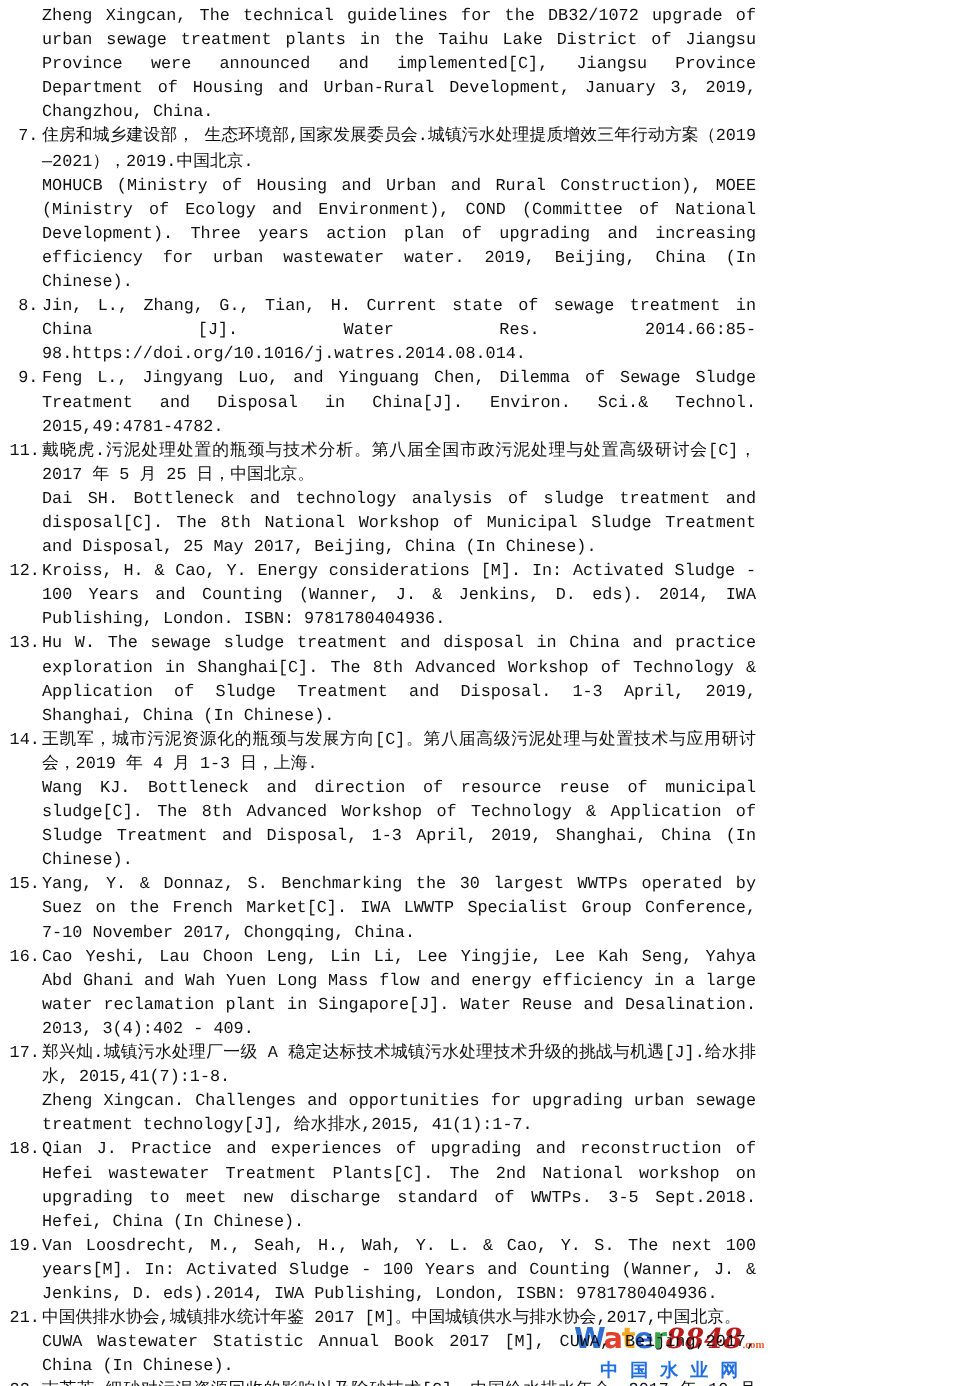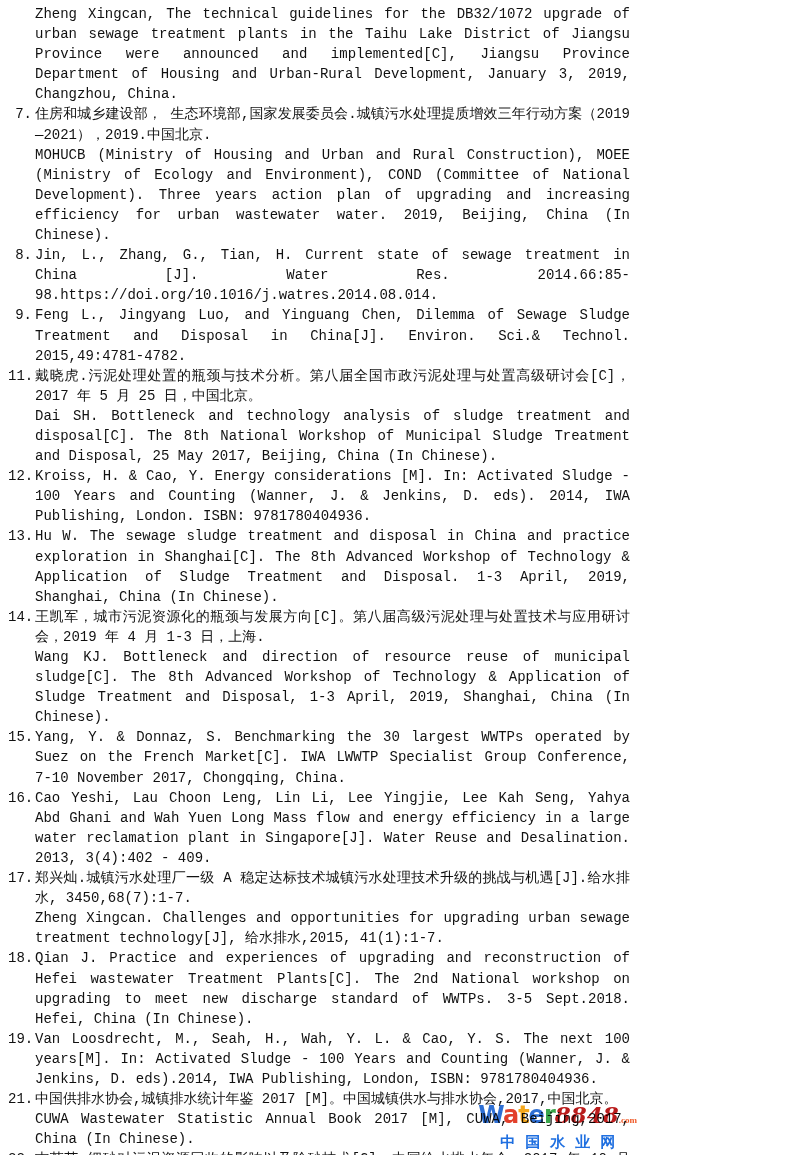--- a/index.html
+++ b/index.html
@@ -128,21 +128,21 @@
       <p class="ref-para">Yang, Y. &amp; Donnaz, S. Benchmarking the 30 largest WWTPs operated by Suez on the French Market[C]. IWA LWWTP Specialist Group Conference, 7-10 November 2017, Chongqing, China.</p>
     </li>
 
     <li class="ref">
       <span class="ref-num">16.</span>
       <p class="ref-para">Cao Yeshi, Lau Choon Leng, Lin Li, Lee Yingjie, Lee Kah Seng, Yahya Abd Ghani and Wah Yuen Long Mass flow and energy efficiency in a large water reclamation plant in Singapore[J]. Water Reuse and Desalination. 2013, 3(4):402 - 409.</p>
     </li>
 
     <li class="ref">
       <span class="ref-num">17.</span>
-      <p class="ref-para">郑兴灿.城镇污水处理厂一级 A 稳定达标技术城镇污水处理技术升级的挑战与机遇[J].给水排水, 3450,68(7):1-7.</p>
+      <p class="ref-para">郑兴灿.城镇污水处理厂一级 A 稳定达标技术城镇污水处理技术升级的挑战与机遇[J].给水排水, 2015,41(7):1-8.</p>
       <p class="ref-para">Zheng Xingcan. Challenges and opportunities for upgrading urban sewage treatment technology[J], 给水排水,2015, 41(1):1-7.</p>
     </li>
 
     <li class="ref">
       <span class="ref-num">18.</span>
       <p class="ref-para">Qian J. Practice and experiences of upgrading and reconstruction of Hefei wastewater Treatment Plants[C]. The 2nd National workshop on upgrading to meet new discharge standard of WWTPs. 3-5 Sept.2018. Hefei, China (In Chinese).</p>
     </li>
 
     <li class="ref">
       <span class="ref-num">19.</span>

